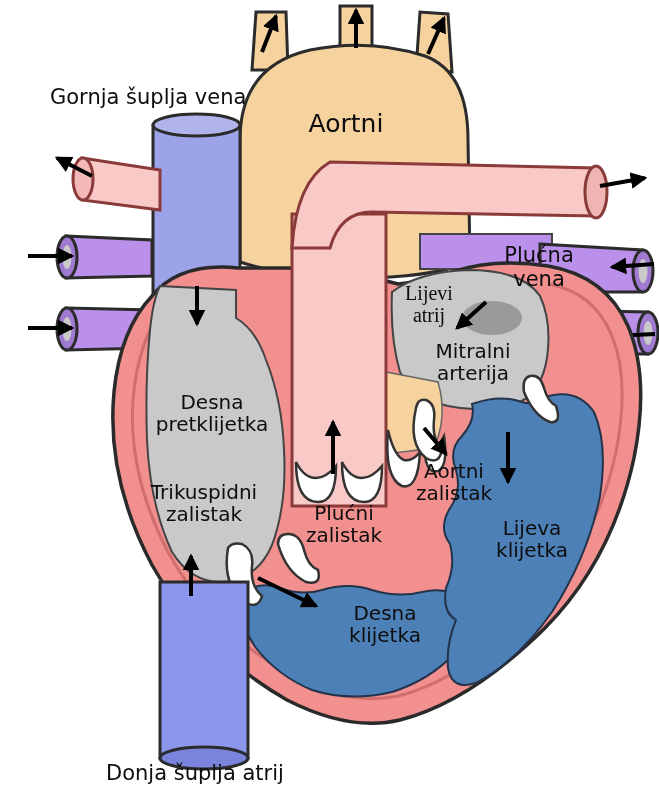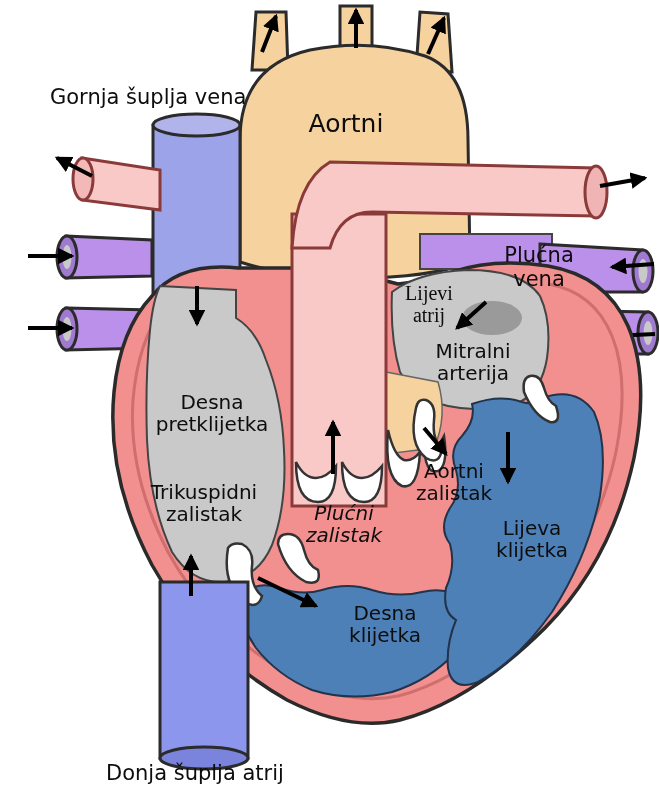--- a/index.html
+++ b/index.html
@@ -171,21 +171,21 @@
 
   <div class="lbl" style="left:420px;top:340px;width:106px;">Mitralni
 arterija</div>
 
   <div class="lbl" style="left:148px;top:391px;width:128px;">Desna
 pretklijetka</div>
 
   <div class="lbl" style="left:138px;top:481px;width:132px;">Trikuspidni
 zalistak</div>
 
-  <div class="lbl" style="left:296px;top:502px;width:96px;font-style:italic;">Plućni
+  <div class="lbl" style="left:296px;top:502px;width:96px;">Plućni
 zalistak</div>
 
   <div class="lbl" style="left:406px;top:460px;width:96px;">Aortni
 zalistak</div>
 
   <div class="lbl" style="left:482px;top:517px;width:100px;">Lijeva
 klijetka</div>
 
   <div class="lbl" style="left:332px;top:602px;width:106px;">Desna
 klijetka</div>

